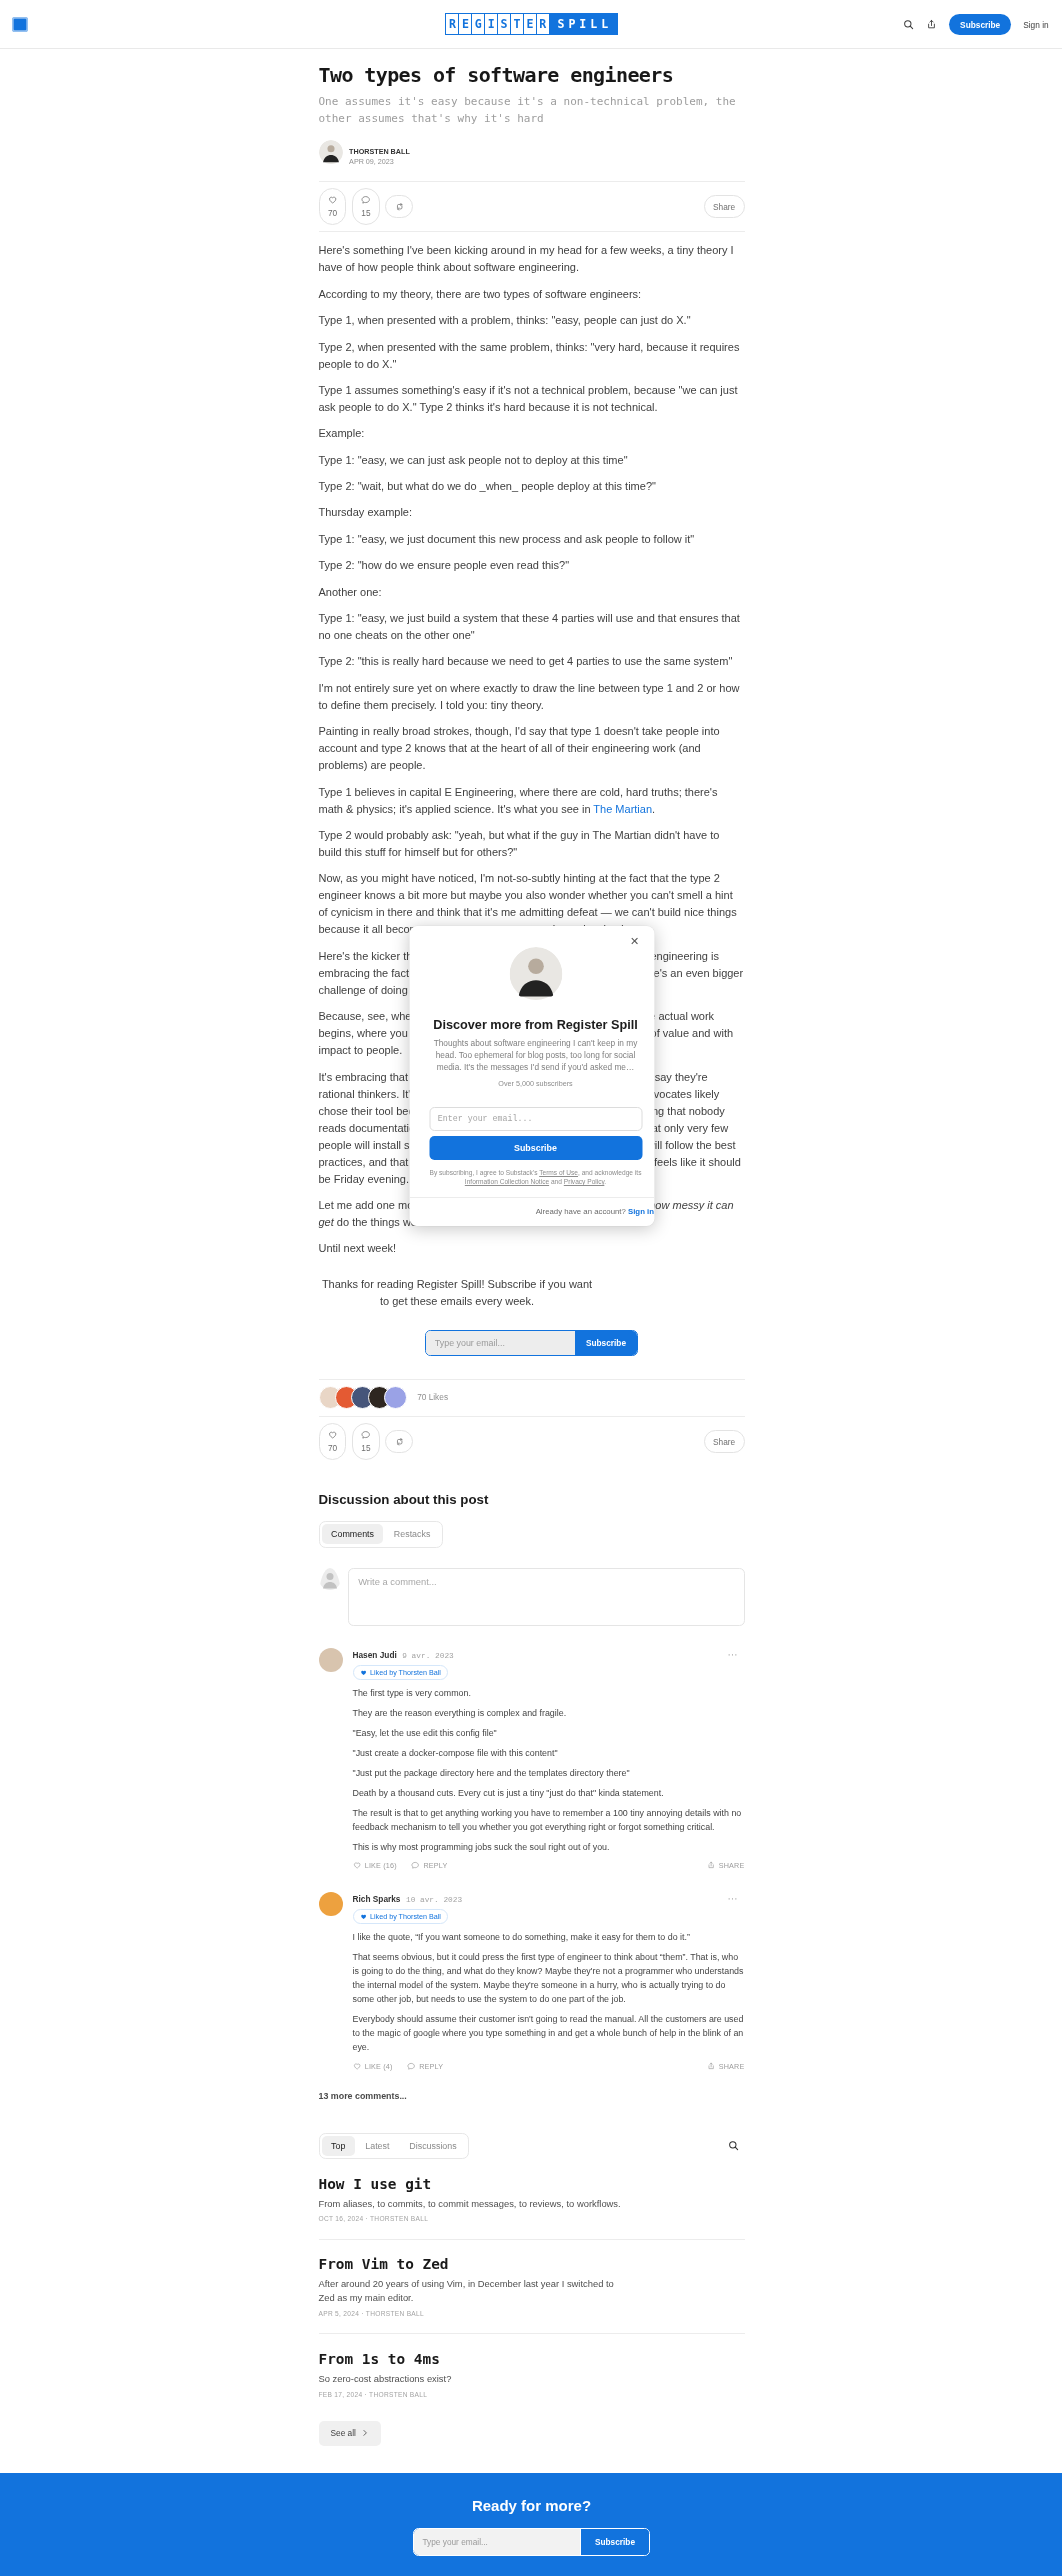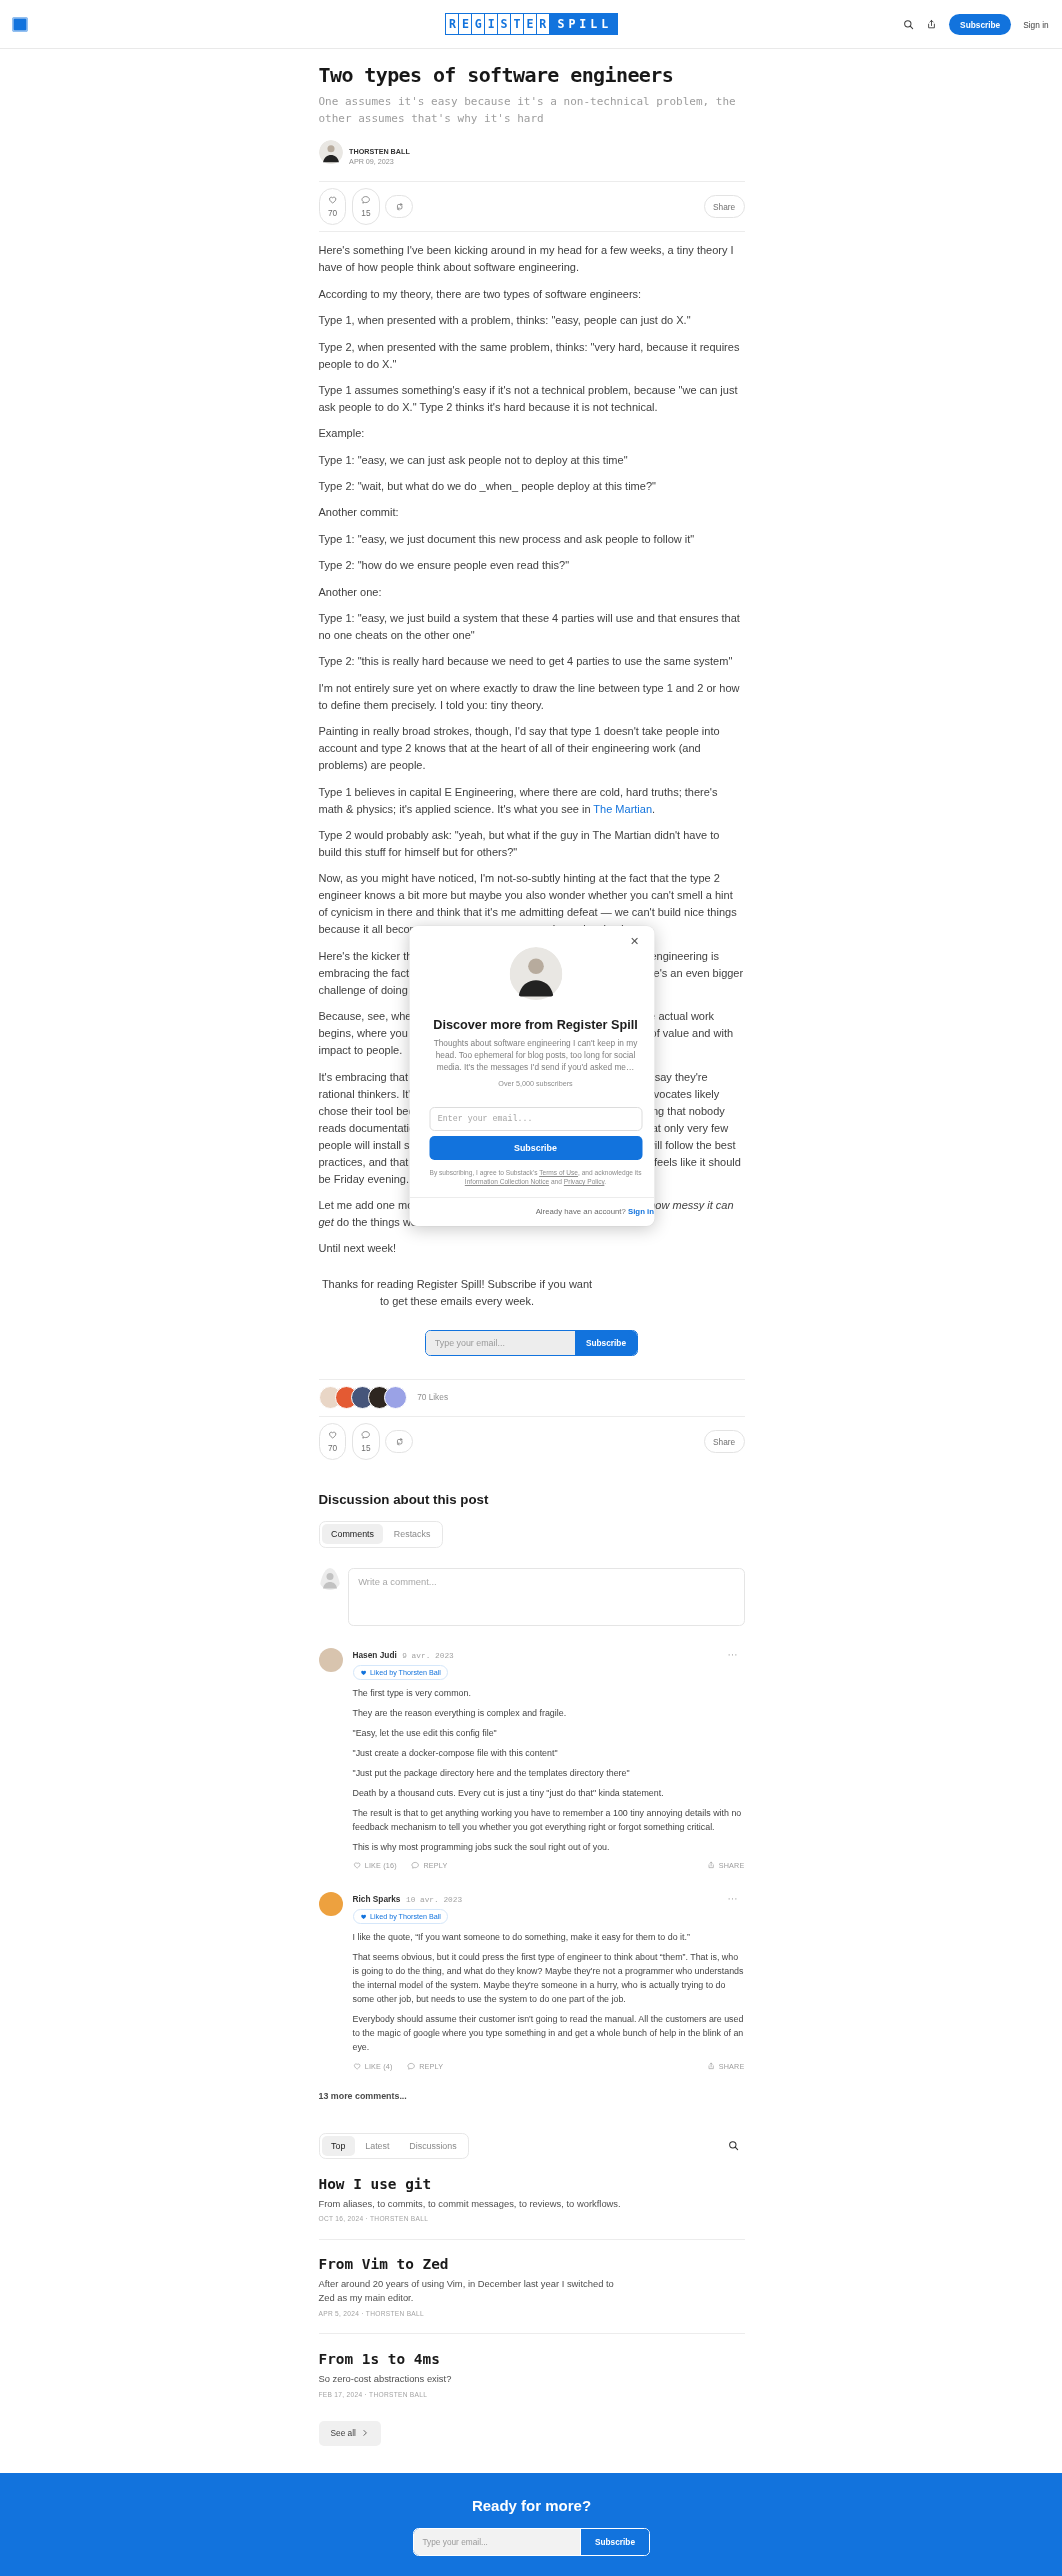--- a/index.html
+++ b/index.html
@@ -241,21 +241,21 @@
 
   <section class="col art-body">
     <p>Here's something I've been kicking around in my head for a few weeks, a tiny theory I have of how people think about software engineering.</p>
     <p>According to my theory, there are two types of software engineers:</p>
     <p>Type 1, when presented with a problem, thinks: "easy, people can just do X."</p>
     <p>Type 2, when presented with the same problem, thinks: "very hard, because it requires people to do X."</p>
     <p>Type 1 assumes something's easy if it's not a technical problem, because "we can just ask people to do X." Type 2 thinks it's hard because it is not technical.</p>
     <p>Example:</p>
     <p>Type 1: "easy, we can just ask people not to deploy at this time"</p>
     <p>Type 2: "wait, but what do we do _when_ people deploy at this time?"</p>
-    <p>Another commit:</p>
+    <p>Thursday example:</p>
     <p>Type 1: "easy, we just document this new process and ask people to follow it"</p>
     <p>Type 2: "how do we ensure people even read this?"</p>
     <p>Another one:</p>
     <p>Type 1: "easy, we just build a system that these 4 parties will use and that ensures that no one cheats on the other one"</p>
     <p>Type 2: "this is really hard because we need to get 4 parties to use the same system"</p>
     <p>I'm not entirely sure yet on where exactly to draw the line between type 1 and 2 or how to define them precisely. I told you: tiny theory.</p>
     <p>Painting in really broad strokes, though, I'd say that type 1 doesn't take people into account and type 2 knows that at the heart of all of their engineering work (and problems) are people.</p>
     <p><span>Type 1 believes in capital E Engineering, where there are cold, hard truths; there's math &amp; physics; it's applied science. It's what you see in </span><a class="link">The Martian</a><span>.</span></p>
     <p>Type 2 would probably ask: "yeah, but what if the guy in The Martian didn't have to build this stuff for himself but for others?"</p>
     <p>Now, as you might have noticed, I'm not-so-subtly hinting at the fact that the type 2 engineer knows a bit more but maybe you also wonder whether you can't smell a hint of cynicism in there and think that it's me admitting defeat — we can't build nice things because it all becomes a mess as soon as people are involved.</p>

